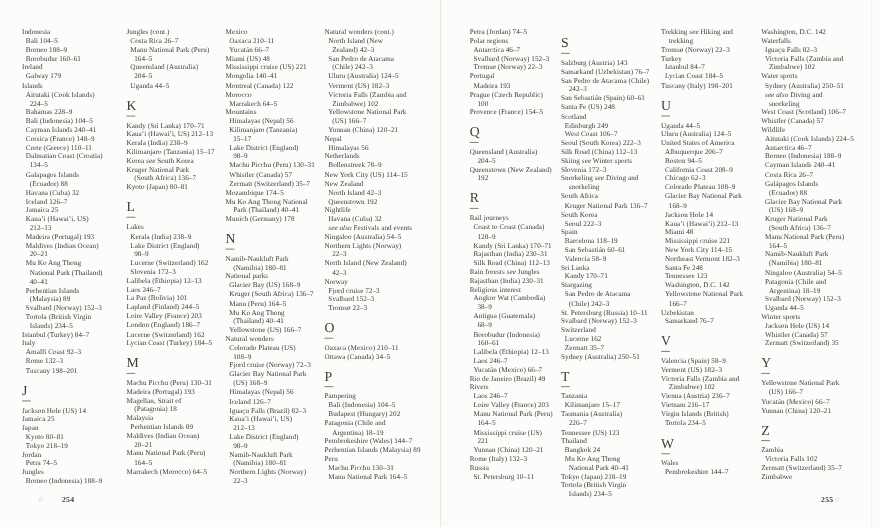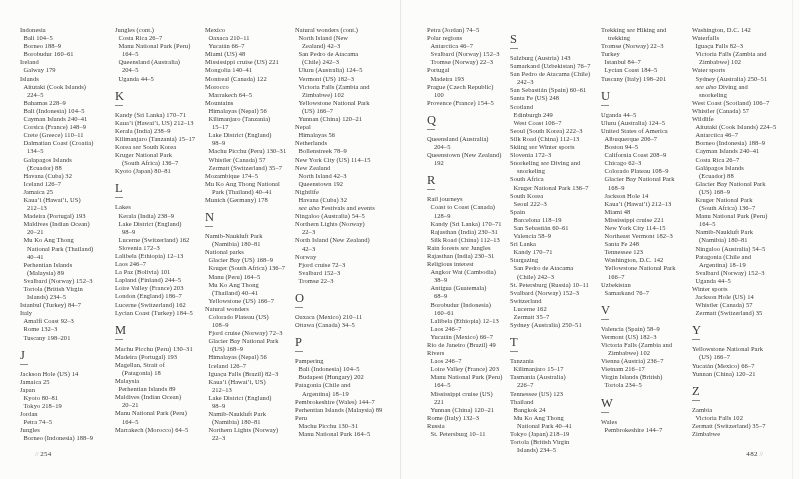--- a/index.html
+++ b/index.html
@@ -25,21 +25,21 @@
   .line{font-size:6.5px;line-height:8.1px;white-space:nowrap;letter-spacing:0.05px;}
   .line.e{padding-left:0;}
   .line.s{padding-left:3.5px;}
   .line.w{padding-left:7px;}
   .it{font-style:italic;}
   .letter-block{margin-top:7px;margin-bottom:5px;}
   .letter{font-size:12.5px;line-height:13px;}
   .letter-rule{width:8px;height:0;border-top:1px solid #8f8a84;margin-top:2px;}
   .footer{position:absolute;top:450px;font-size:6.5px;}
   .footer .slashes{color:#b4aea8;}
-  .footer .pn{font-weight:normal;font-size:7px;color:#3e3a35;letter-spacing:0.3px;}
+  .footer .pn{font-weight:bold;font-size:7px;color:#3e3a35;letter-spacing:0.3px;margin-left:16px;}
   .footer-left{left:35px;}
   .footer-right{right:37px;text-align:right;}
 </style>
 </head>
 <body>
 
 <div class="gutter" data-name="page-gutter-line"></div>
 <div class="page-edge" data-name="page-edge-line"></div>
 
 <div class="page" data-name="page-left">
@@ -479,15 +479,15 @@
       <div class="line e" data-name="index-line"><span>Zermatt</span><span> (Switzerland)</span><span> 35–7</span></div>
       <div class="line e" data-name="index-line"><span>Zimbabwe</span></div>
     </div>
   </div>
 
 <div class="footer footer-left" data-name="page-footer-left">
   <span class="slashes" data-name="footer-slashes">//</span>
   <span class="pn" data-name="page-number-left">254</span>
 </div>
 <div class="footer footer-right" data-name="page-footer-right">
-  <span class="pn" data-name="page-number-right">482</span>
+  <span class="pn" data-name="page-number-right">255</span>
   <span class="slashes" data-name="footer-slashes">//</span>
 </div>
 
 </body></html>

